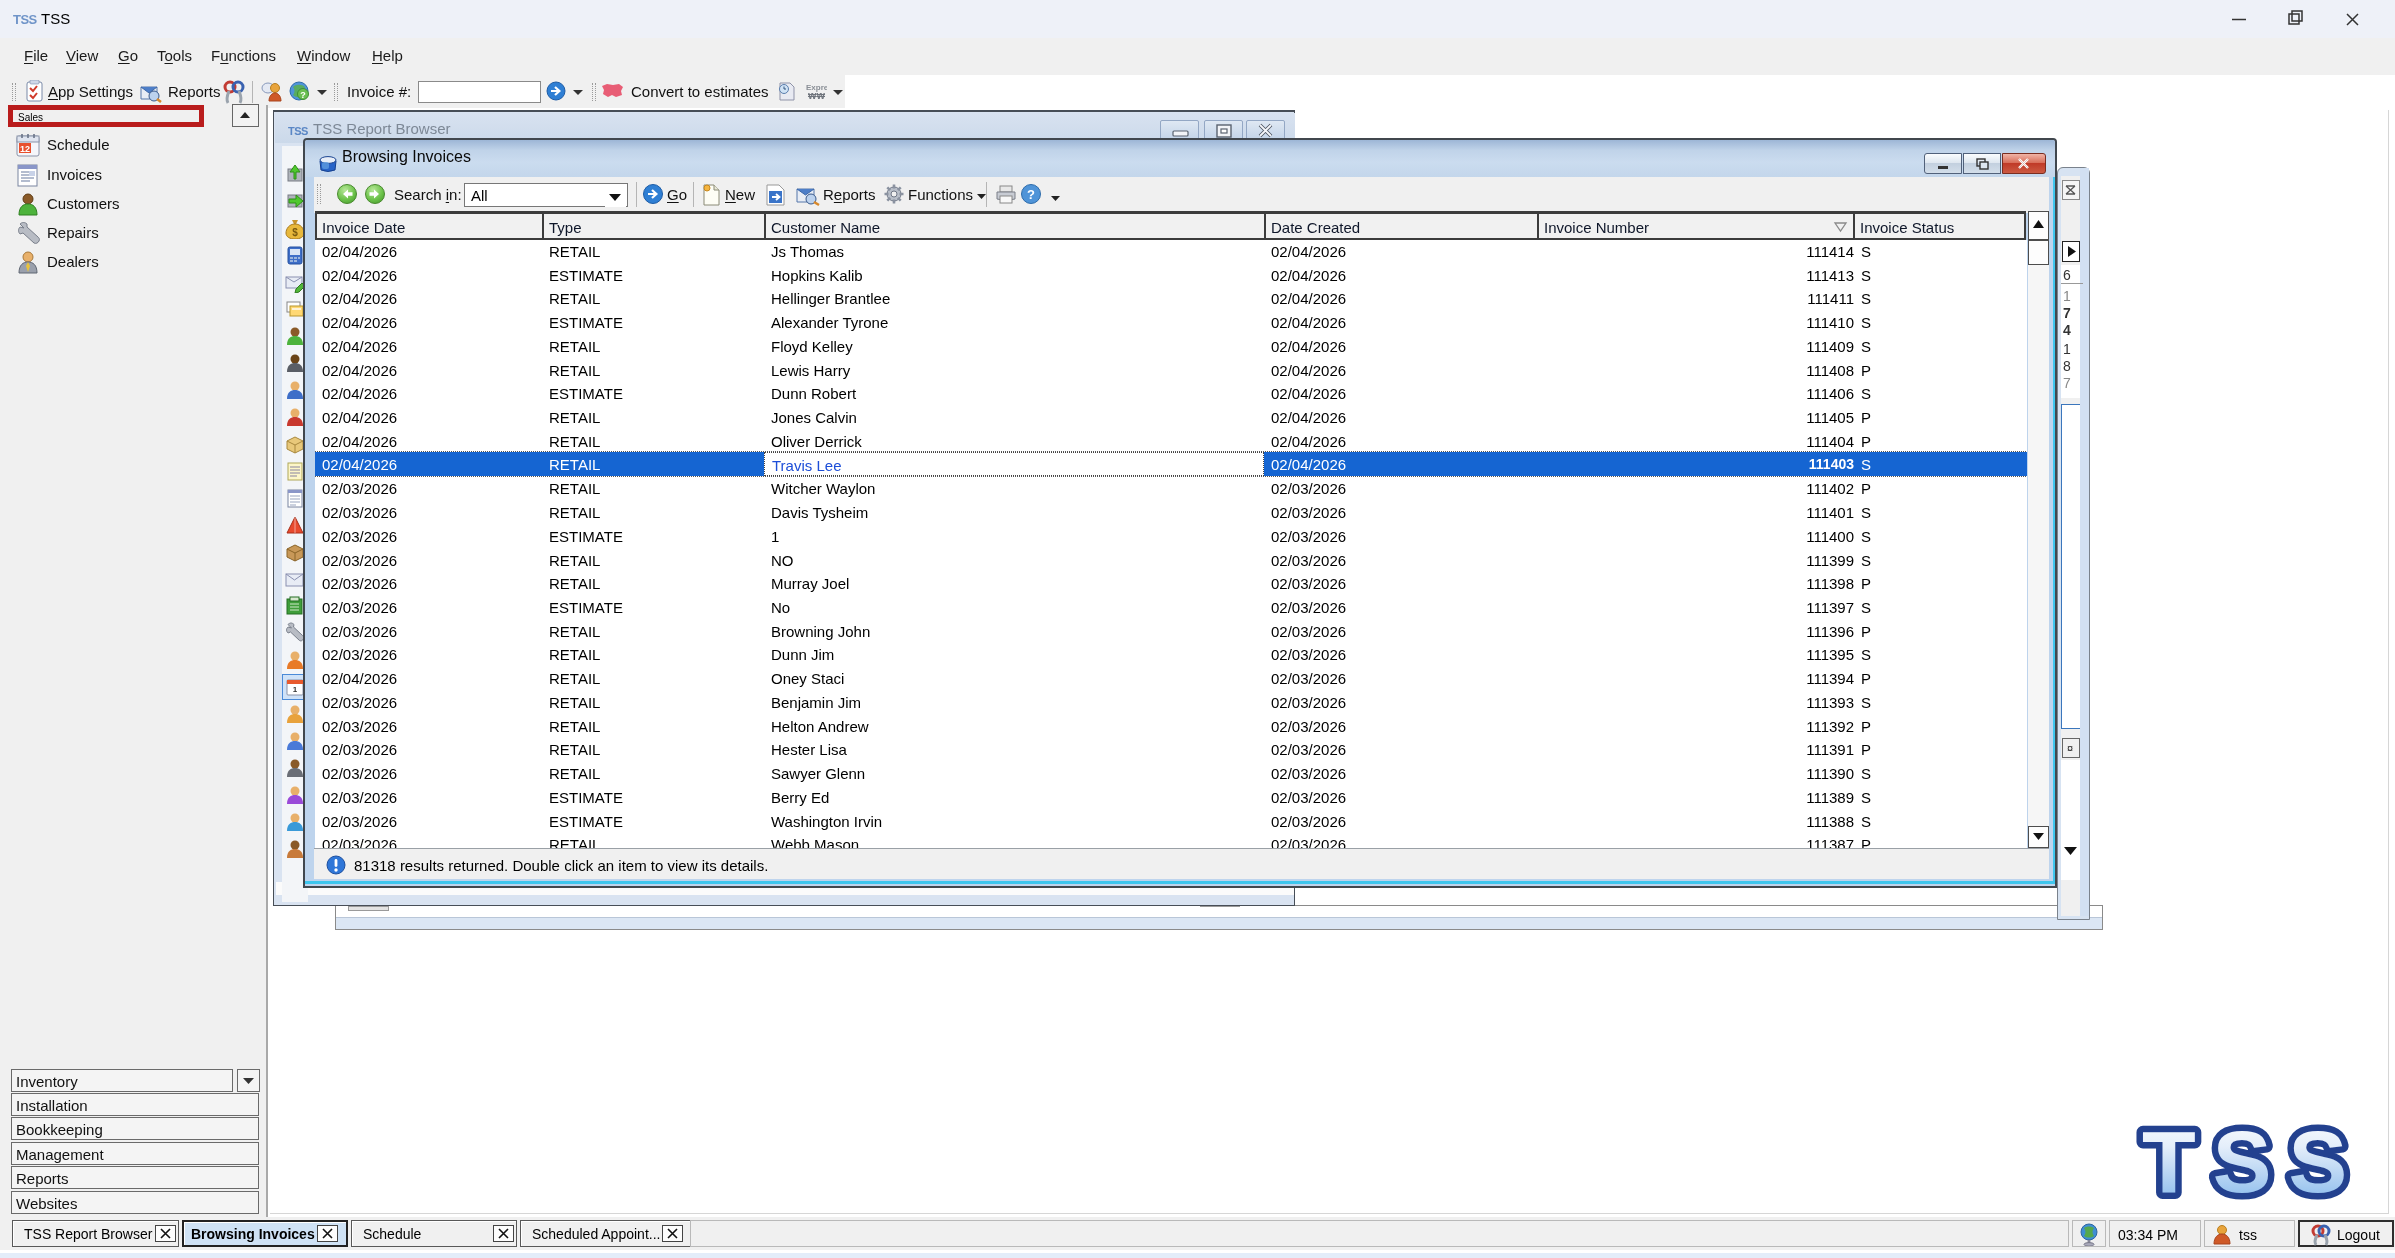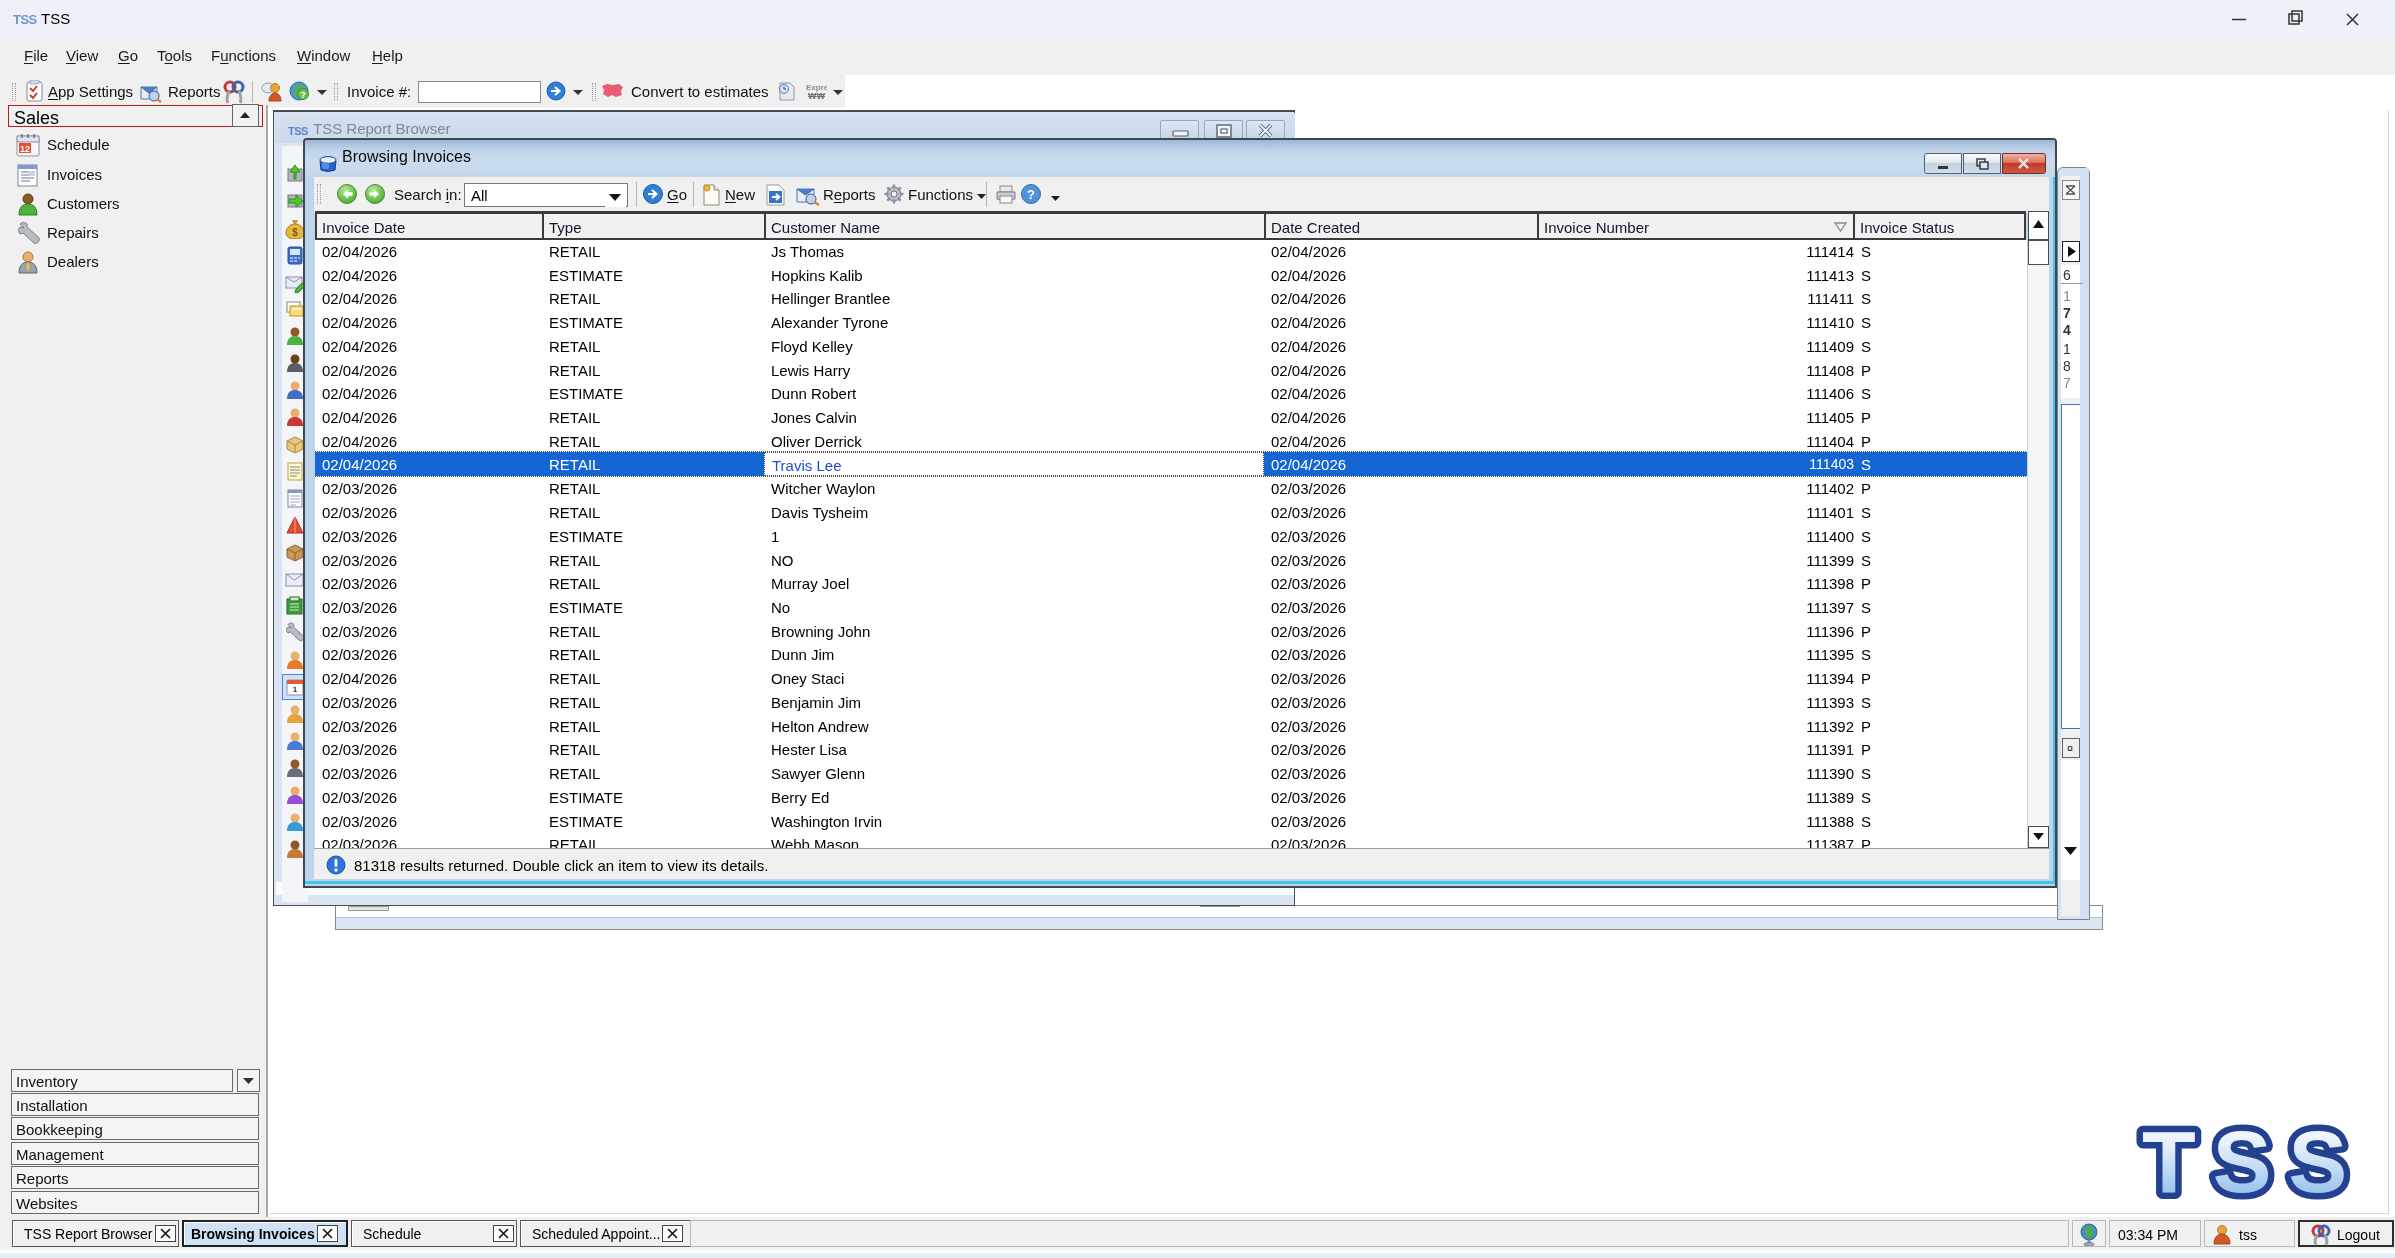--- a/index.html
+++ b/index.html
@@ -135,21 +135,21 @@
   <svg class="abs" style="left:805px;top:5px" width="22" height="23">
     <text x="1" y="10" font-size="8" fill="#8a8f96" font-weight="bold">Expre</text>
     <text x="3" y="19" font-size="9" fill="#6f747c" font-weight="bold">₩₩</text>
   </svg>
   <svg class="abs" style="left:831px;top:12px" width="14" height="10">
       <path d="M2 3 l5 5 l5 -5 z" fill="#333"></path>
     </svg>
 </div>
 
 <div class="abs" id="sidebar">
-  <div class="abs" style="left:8px;top:0px;width:255px;height:22px;border:1px solid #b91c1c;font-size:18px;padding:2px 0 0 5px;">Sales</div>
+  <div class="abs" style="left:8px;top:0px;width:196px;height:22px;border:5px solid #b91c1c;font-size:10px;padding:2px 0 0 5px;">Sales</div>
   <div class="abs" style="left:232px;top:-1px;width:27px;height:23px;border:1px solid #666;background:#f2f2f2;">
      <svg width="25" height="21">
         <path d="M7 13 l5 -6 l5 6 z" fill="#222"></path>
       </svg>
   </div>
 
   <svg class="abs" style="left:16px;top:28px" width="25" height="25">
     <rect x="1" y="3" width="22" height="20" rx="2" fill="#f5f6fa" stroke="#8a93a8"></rect>
     <rect x="1" y="3" width="22" height="6" fill="#dfe4ef" stroke="#8a93a8"></rect>
     <rect x="3" y="10" width="12" height="10" fill="#e8502e"></rect>
@@ -652,21 +652,21 @@
 S
 S
 P</div>
     <div class="abs" id="selrow" style="left:0px;top:212.4px;width:1712px;height:23.7px;background:#1565d2;outline:1px dotted #555;">
       <span style="position:absolute;left:7px;top:4px;font-size:15px;color:#fff;">02/04/2026</span>
       <span style="position:absolute;left:234px;top:4px;font-size:15px;color:#fff;">RETAIL</span>
       <span style="position:absolute;left:449px;top:0;width:500px;height:23.7px;background:#fff;border:1px dotted #444;">
         <span style="position:absolute;left:7px;top:4px;font-size:15px;color:#1d4ed8;">Travis Lee</span>
       </span>
       <span style="position:absolute;left:956px;top:4px;font-size:15px;color:#fff;">02/04/2026</span>
-      <span style="position:absolute;left:1229px;top:4px;width:310px;text-align:right;font-size:14px;color:#fff;">111403</span>
+      <span style="position:absolute;left:1229px;top:4px;width:310px;text-align:right;font-size:14px;color:#fff;font-weight:bold;">111403</span>
       <span style="position:absolute;left:1546px;top:4px;font-size:15px;color:#fff;">S</span>
     </div>
   </div>
   <div id="biscroll">
     <div class="sbtn" style="top:0px;height:29px;"><svg width="19" height="25">
           <path d="M4 16 l5.5 -8 l5.5 8 z" fill="#111"></path>
         </svg></div>
     <div class="sbtn" style="top:29px;height:25px;"></div>
     <div class="sbtn" style="top:615px;"><svg width="19" height="20">
           <path d="M4 6 l5.5 7 l5.5 -7 z" fill="#111"></path>

